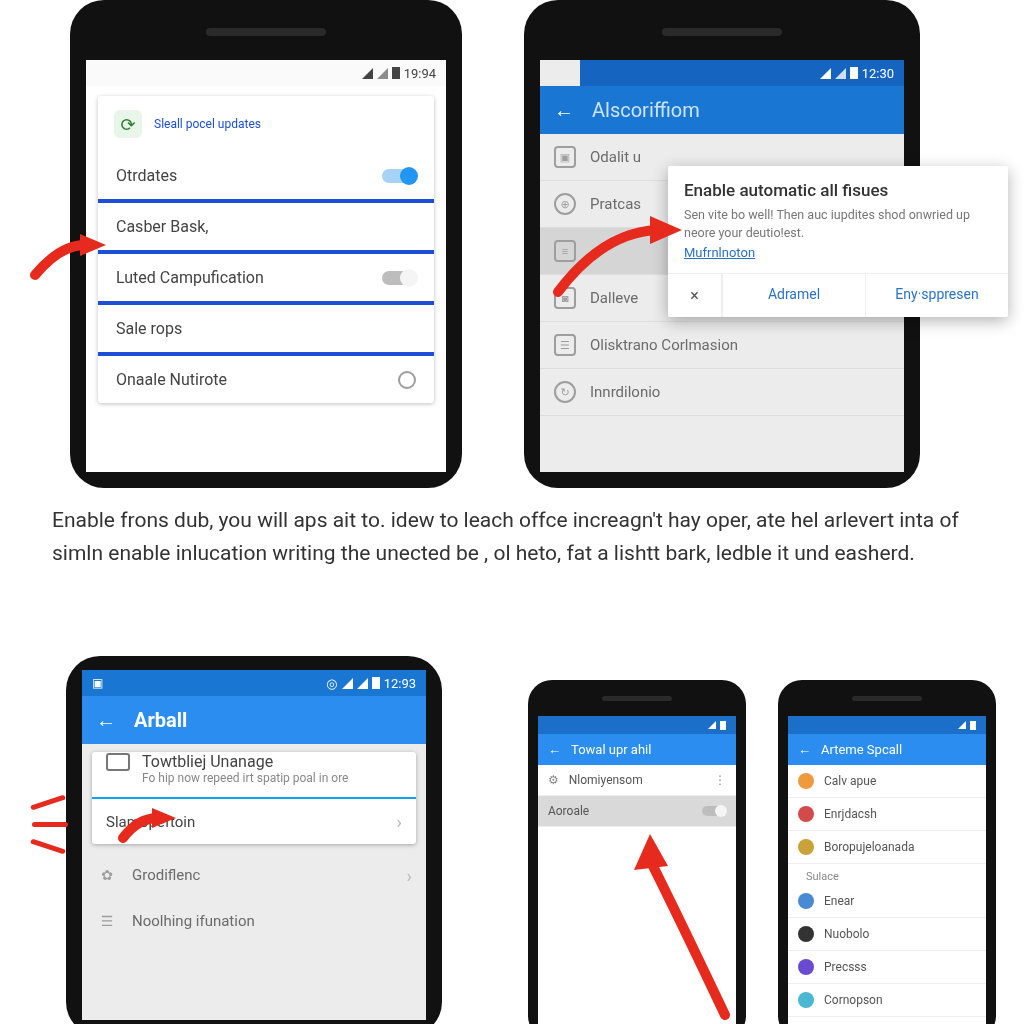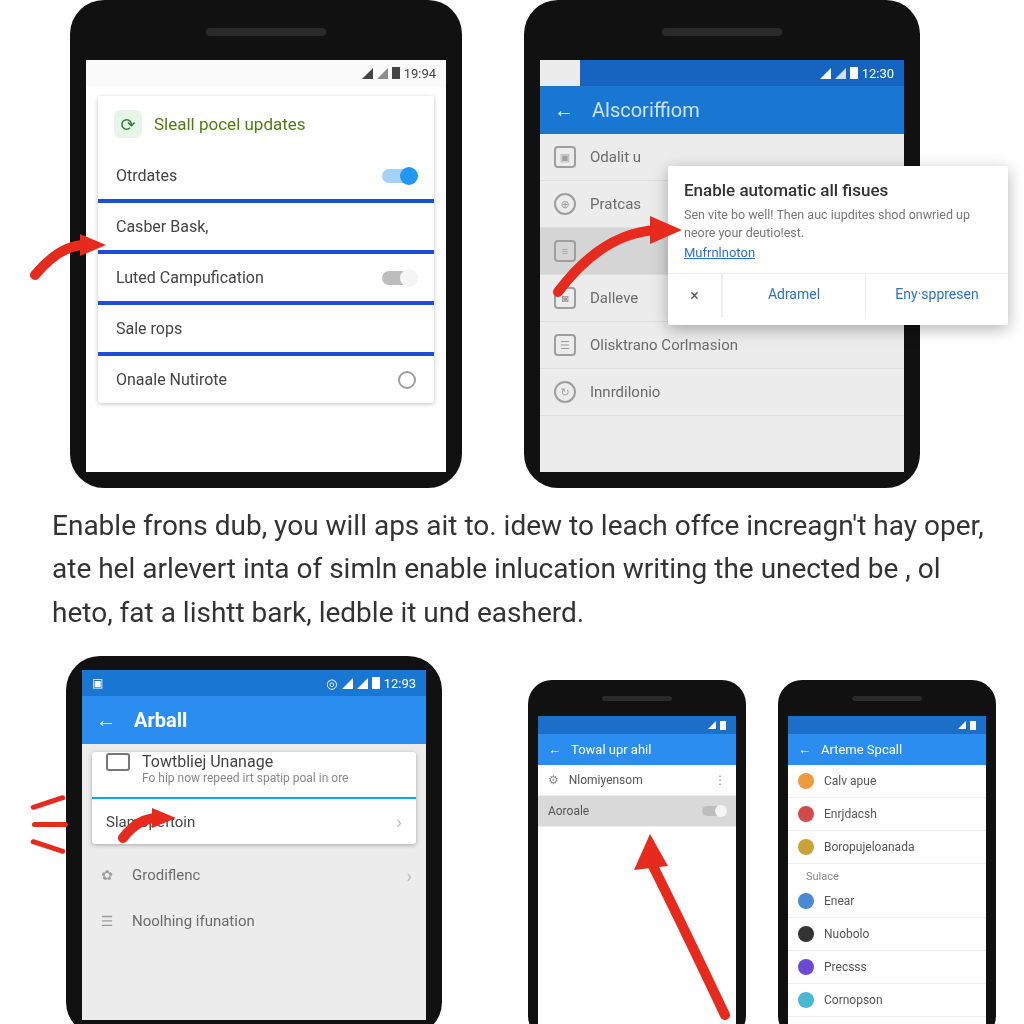--- a/index.html
+++ b/index.html
@@ -29,21 +29,21 @@
   
   .card {
     margin: 10px 12px; background: #fff; border-radius: 3px;
     box-shadow: 0 1px 4px rgba(0,0,0,.25);
   }
   .card-header { display:flex; align-items:center; gap:12px; padding:14px 16px; }
   .card-header .app-icon {
     width:28px; height:28px; border-radius:6px; background:#e8f5e9;
     display:flex; align-items:center; justify-content:center; color:#2e7d32; font-size:18px;
   }
-  .card-header .title { font-size:17px; color:#4d7c0f; }
+  .card-header .title { font-size:12px; color:#1d4ed8; }
   .row { display:flex; align-items:center; justify-content:space-between; padding:14px 18px; font-size:16px; color:#444; }
   .row + .row { border-top:4px solid #1d4ed8; }
   .toggle { width:34px; height:14px; border-radius:14px; position:relative; }
   .toggle::after { content:""; position:absolute; width:18px; height:18px; border-radius:50%; top:-2px; }
   .toggle.on { background:#a6d3f5; }
   .toggle.on::after { background:#2196f3; right:-2px; }
   .toggle.off { background:#bdbdbd; }
   .toggle.off::after { background:#f5f5f5; right:-2px; }
   .radio-empty { width:18px; height:18px; border:2px solid #9e9e9e; border-radius:50%; }
 
@@ -53,32 +53,32 @@
   .blue-header .title { color:#cde3f6; font-size:20px; }
   .list-blue { background:#ececec; }
   .list-blue .item { display:flex; align-items:center; gap:14px; padding:12px 14px; font-size:15px; color:#6b6b6b; border-bottom:1px solid #ddd; }
   .list-blue .item.selected { background:#d5d5d5; }
   .mini-icon { width:22px; height:22px; border:2px solid #9e9e9e; border-radius:4px; display:flex; align-items:center; justify-content:center; font-size:11px; color:#9e9e9e; }
   .mini-icon.round { border-radius:50%; }
 
   
   .dialog {
     position:absolute; background:#fff; box-shadow:0 4px 16px rgba(0,0,0,.3);
-    border-radius:2px; padding:14px 16px 8px 16px;
+    border-radius:2px; padding:14px 16px 0 16px;
   }
   .dialog h4 { font-size:17px; font-weight:500; color:#333; margin-bottom:6px; }
   .dialog p { font-size:12.5px; color:#777; line-height:1.4; }
   .dialog a.link { color:#2a73c4; font-size:13px; text-decoration:underline; display:inline-block; margin-top:4px; }
   .dialog .actions { display:flex; border-top:1px solid #eee; margin:12px -16px 0 -16px; }
   .dialog .actions .btn { flex:1; text-align:center; padding:12px 4px; font-size:14px; color:#2a73c4; }
   .dialog .actions .btn.icon { flex:0 0 54px; color:#555; border-right:1px solid #eee; font-size:16px; }
   .dialog .actions .btn + .btn { border-left:1px solid #eee; }
 
   
-  .para { position:absolute; left:52px; right:34px; top:504px; font-size:28px; line-height:1.55; color:#333; }
+  .para { position:absolute; left:52px; right:34px; top:504px; font-size:21px; line-height:1.55; color:#333; }
 
   
   .bl-screen .card2 { margin:8px 10px; background:#fff; border-radius:3px; box-shadow:0 1px 4px rgba(0,0,0,.3); }
   .card2 .hdr { display:flex; align-items:center; gap:12px; padding:0 14px; }
   .card2 .hdr .ic { width:24px; height:18px; border:2px solid #777; border-radius:3px; }
   .card2 .hdr .t { font-size:16px; color:#444; }
   .card2 .sub { font-size:12px; color:#888; padding:0 14px 12px 50px; }
   .card2 .r2 { display:flex; justify-content:space-between; align-items:center; padding:12px 14px; border-top:2px solid #0ea5e9; font-size:15px; color:#444; }
   .chev { color:#bbb; font-size:18px; }
   .bl-screen .plain-row { display:flex; align-items:center; gap:14px; padding:12px 14px; font-size:15px; color:#6b6b6b; }

